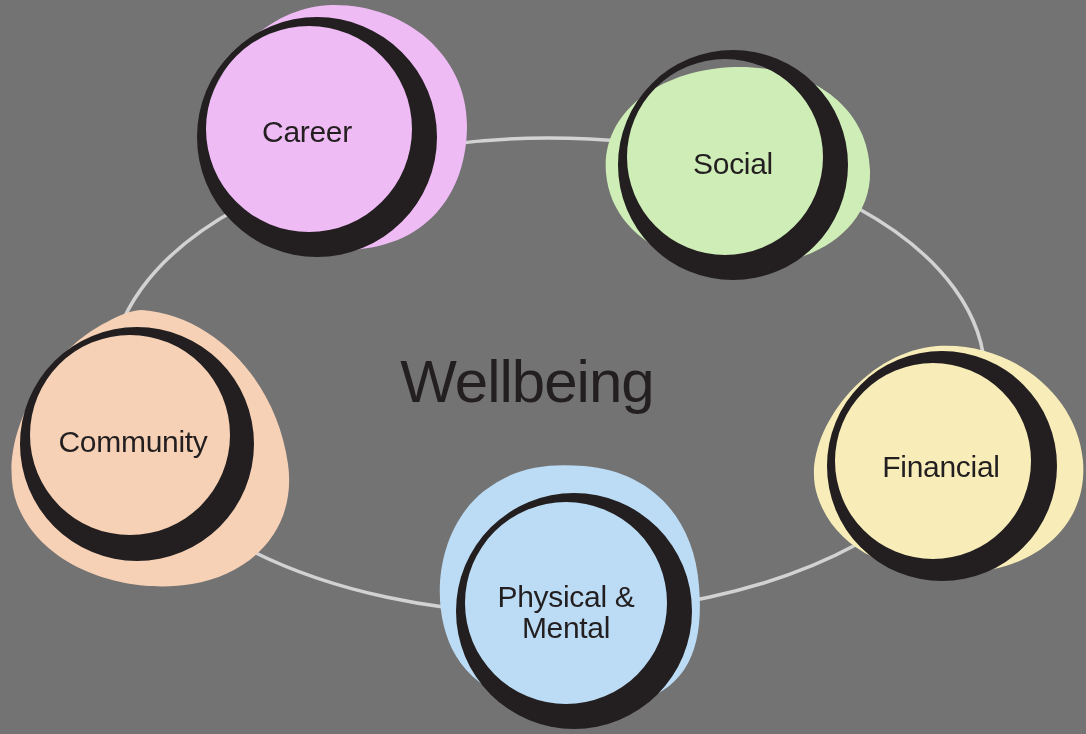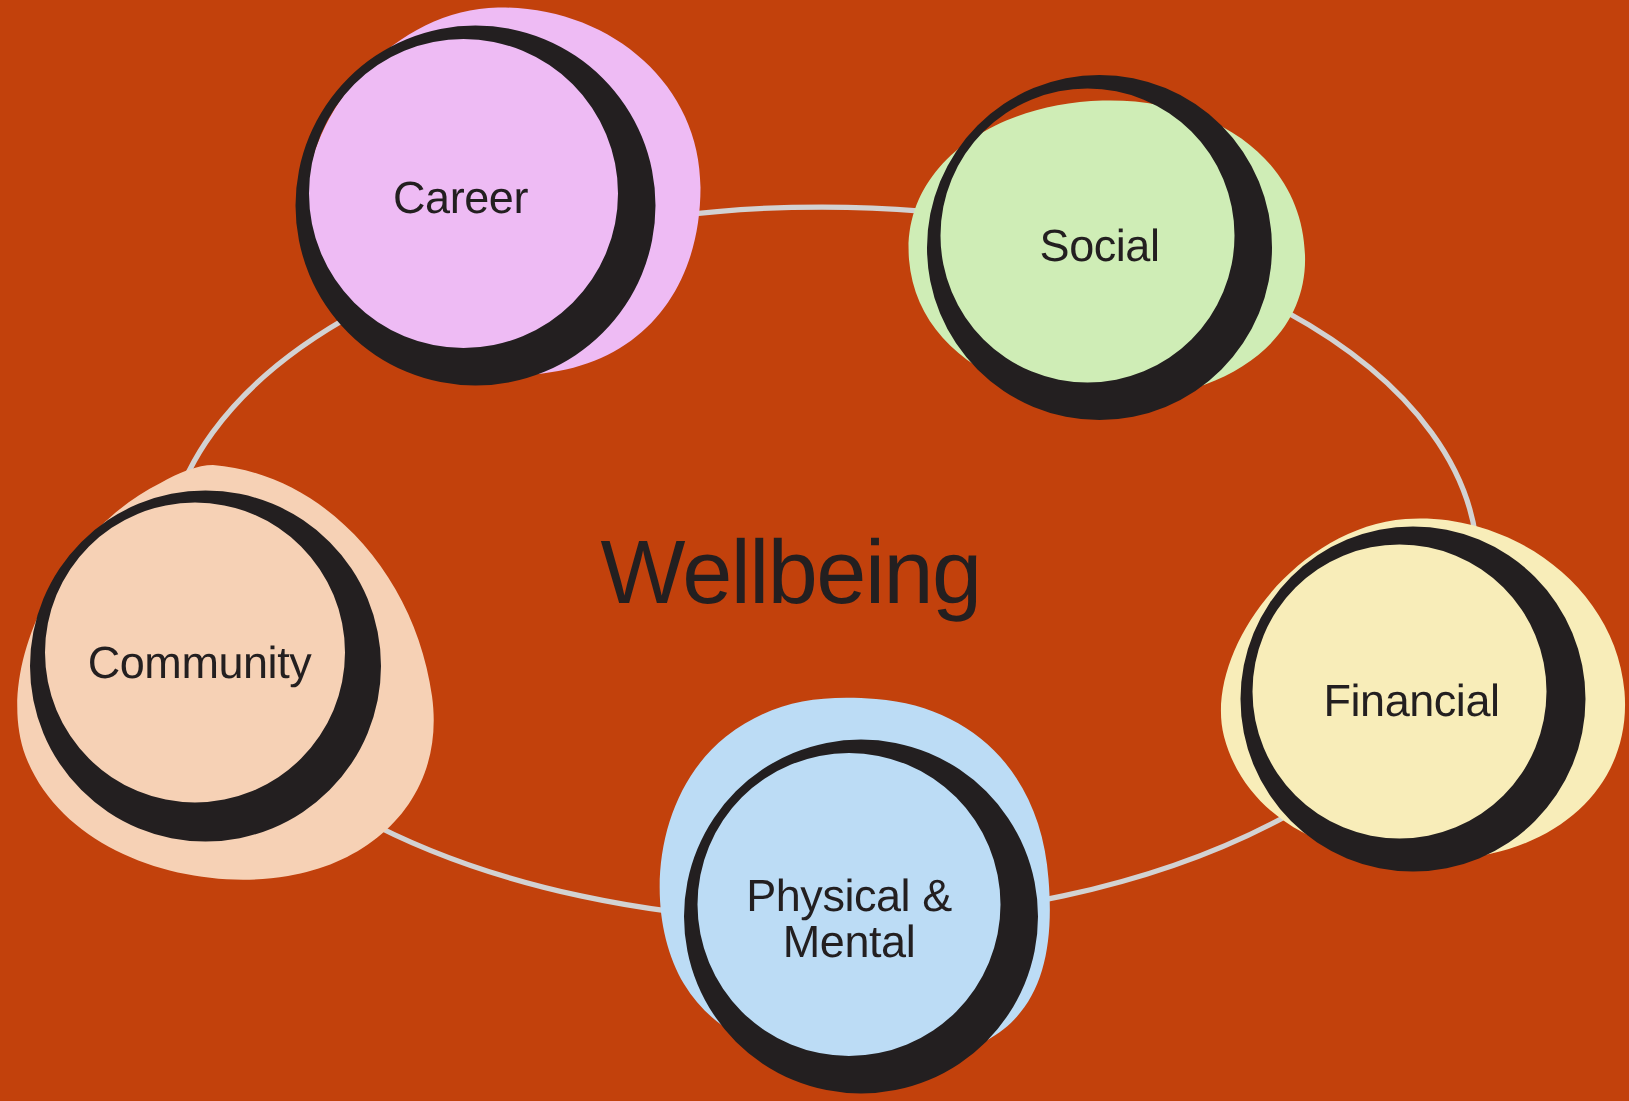--- a/index.html
+++ b/index.html
@@ -8,21 +8,21 @@
     background: #ffffff;
     width: 1086px;
     height: 734px;
     overflow: hidden;
     font-family: "Liberation Sans", sans-serif;
   }
   .stage {
     position: relative;
     width: 1086px;
     height: 734px;
-    background: #c2410c;
+    background: #737373;
   }
   svg { display: block; }
   .node-label {
     font-family: "Liberation Sans", sans-serif;
     font-size: 30px;
     font-weight: 500;
     letter-spacing: -0.3px;
   }
   .diagram-title {
     font-family: "Liberation Sans", sans-serif;

